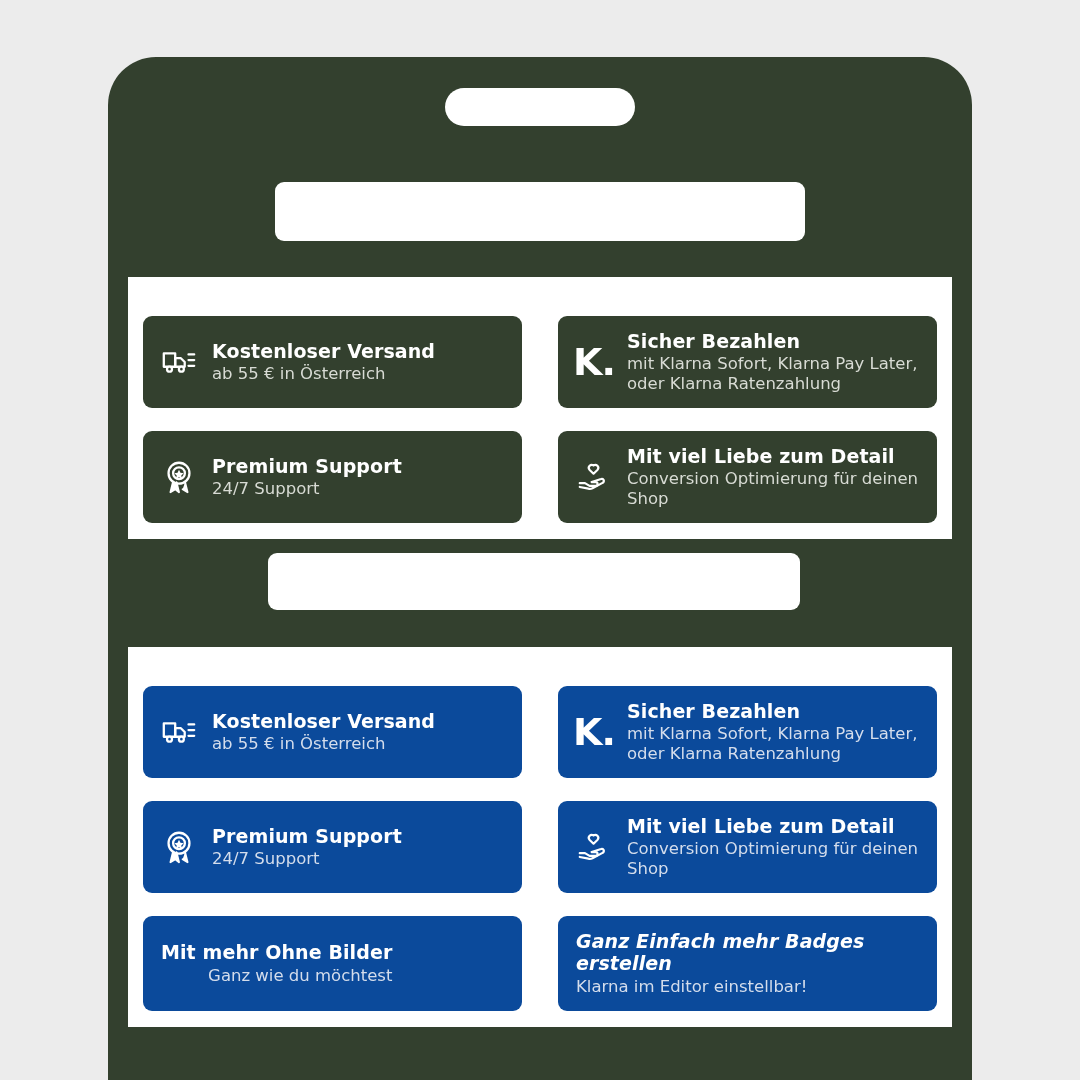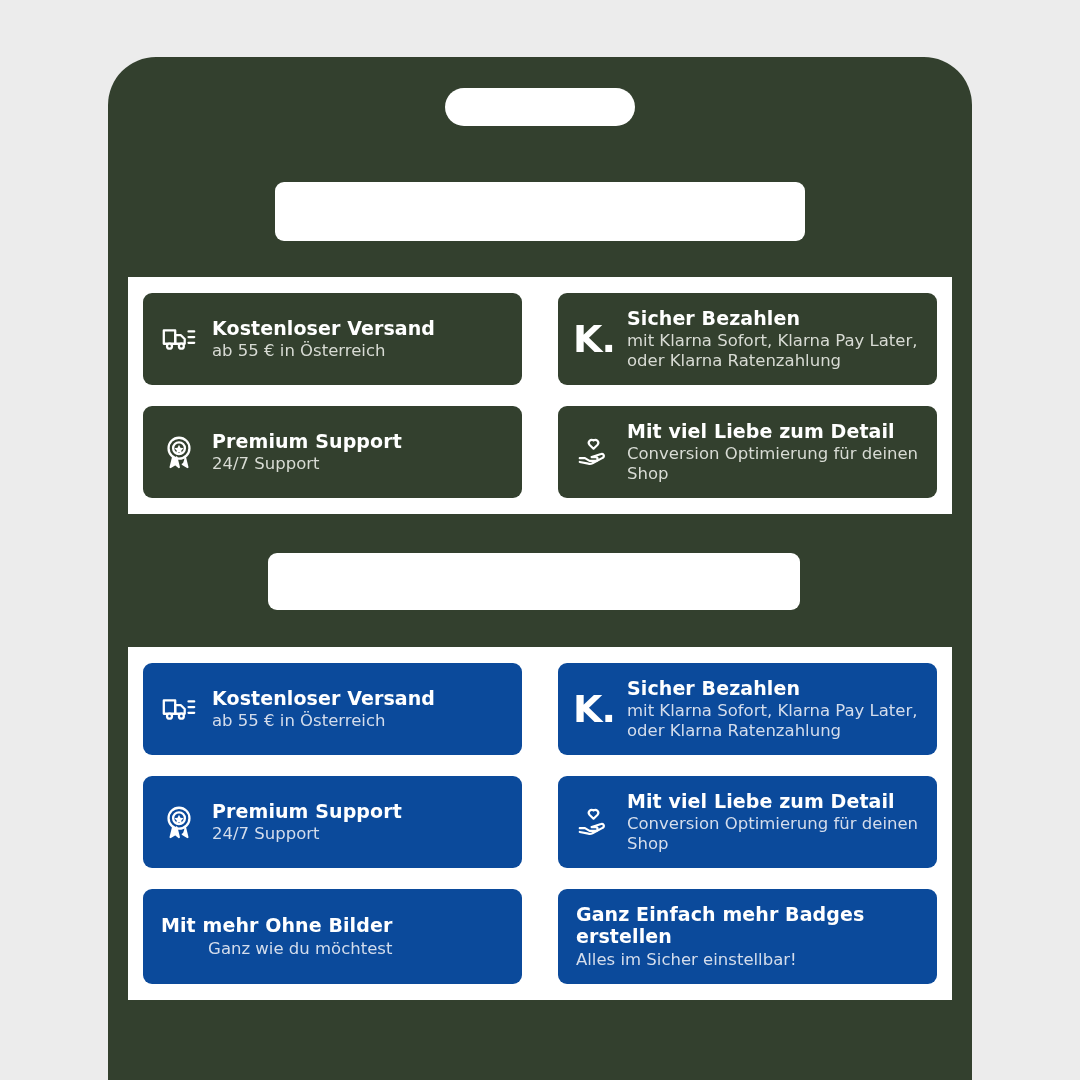--- a/index.html
+++ b/index.html
@@ -29,21 +29,21 @@
   .ph-bar-2{left:160px;top:496px;width:532px;height:57px;}
 
   
   .panel{
     position:absolute;left:20px;width:824px;background:#ffffff;
     box-sizing:border-box;padding:16px 15px;
   }
   .panel-green{top:220px;}
   .panel-blue{top:590px;}
 
-  .row{display:flex;gap:36px;margin-bottom:21px;}
+  .row{display:flex;gap:36px;margin-bottom:21px;margin-top:23px;}
   .row:last-child{margin-bottom:0;}
 
   .card{
     box-sizing:border-box;
     width:384px;
     border-radius:9px;
     padding:14px 16px;
     display:flex;align-items:center;gap:13px;
     min-height:90px;
   }
@@ -214,22 +214,22 @@
 
         <div class="card blue noicon">
           <span class="card-text" style="display: block;">
             <span class="card-title" style="display: block;">Mit mehr Ohne Bilder</span>
             <span class="card-sub" style="display: block; text-align: right;">Ganz wie du möchtest</span>
           </span>
         </div>
 
         <div class="card blue noicon">
           <span class="card-text" style="display: block;">
-            <span class="card-title" style="display: block;">Ganz Einfach mehr Badges erstellen</span>
-            <span class="card-sub" style="display: block;">Alles im Sicher einstellbar!</span>
+            <span class="card-title" style="display: block; font-style: italic;">Ganz Einfach mehr Badges erstellen</span>
+            <span class="card-sub" style="display: block;">Klarna im Editor einstellbar!</span>
           </span>
         </div>
 
       </div>
     </div>
 
   </div>
 </div>
 
 </body></html>

